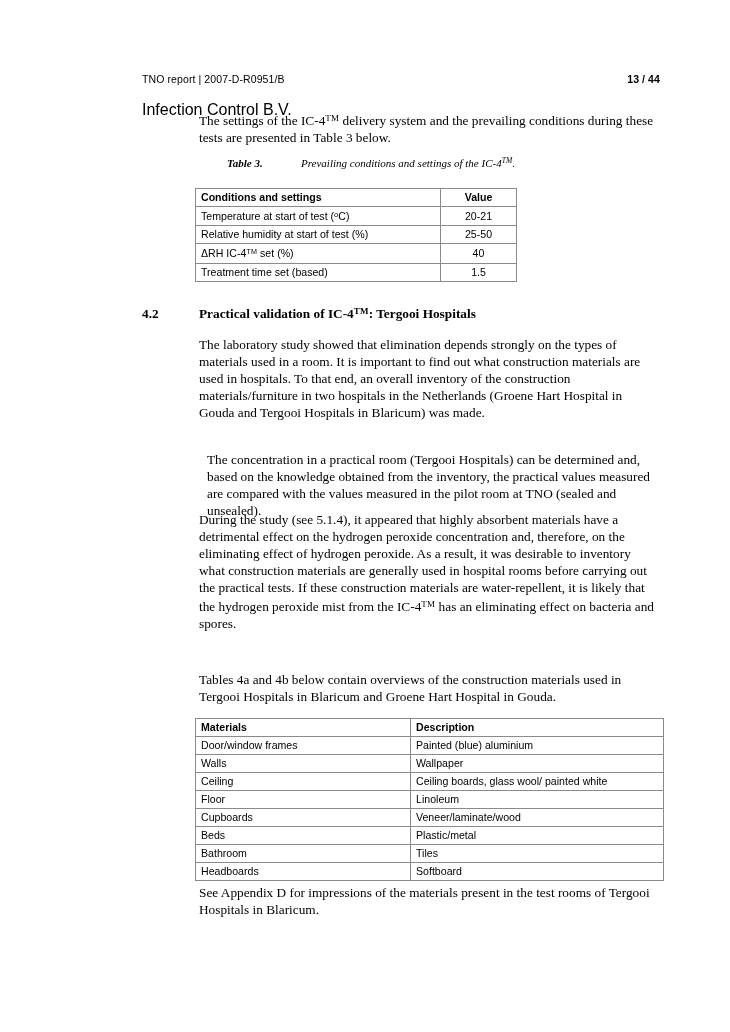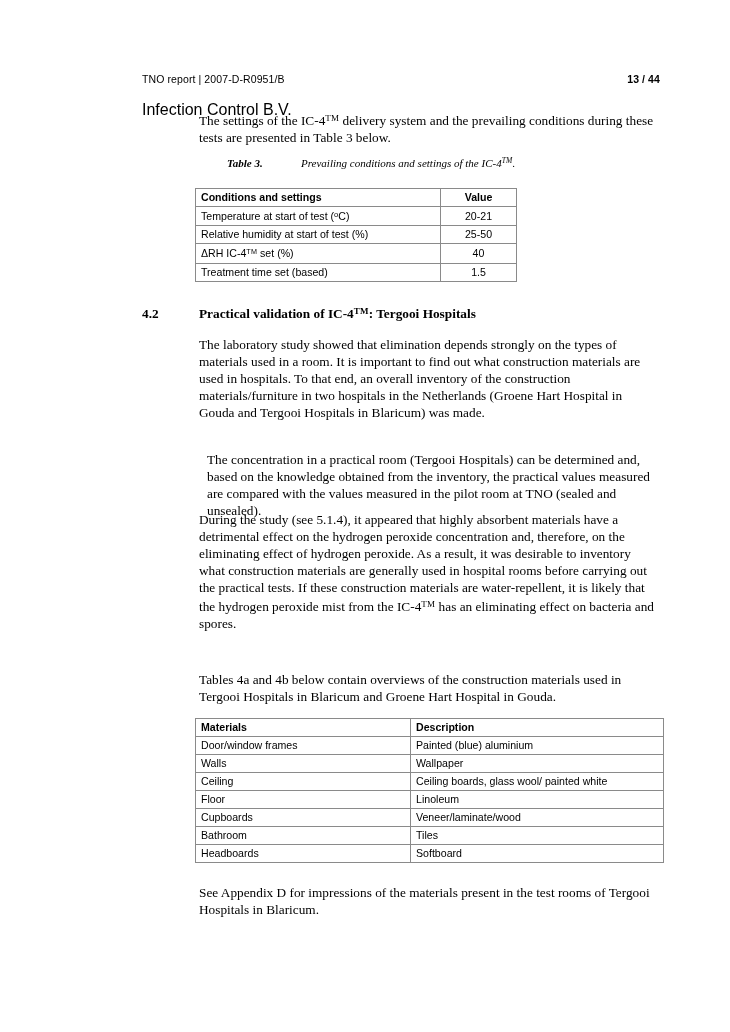--- a/index.html
+++ b/index.html
@@ -247,20 +247,24 @@
       </tr>
       <tr>
         <td>Floor</td>
         <td>Linoleum</td>
       </tr>
       <tr>
         <td>Cupboards</td>
         <td>Veneer/laminate/wood</td>
       </tr>
       <tr>
+        <td>Beds</td>
+        <td>Plastic/metal</td>
+      </tr>
+      <tr>
         <td>Bathroom</td>
         <td>Tiles</td>
       </tr>
       <tr>
         <td>Headboards</td>
         <td>Softboard</td>
       </tr>
     </tbody>
   </table>
 

